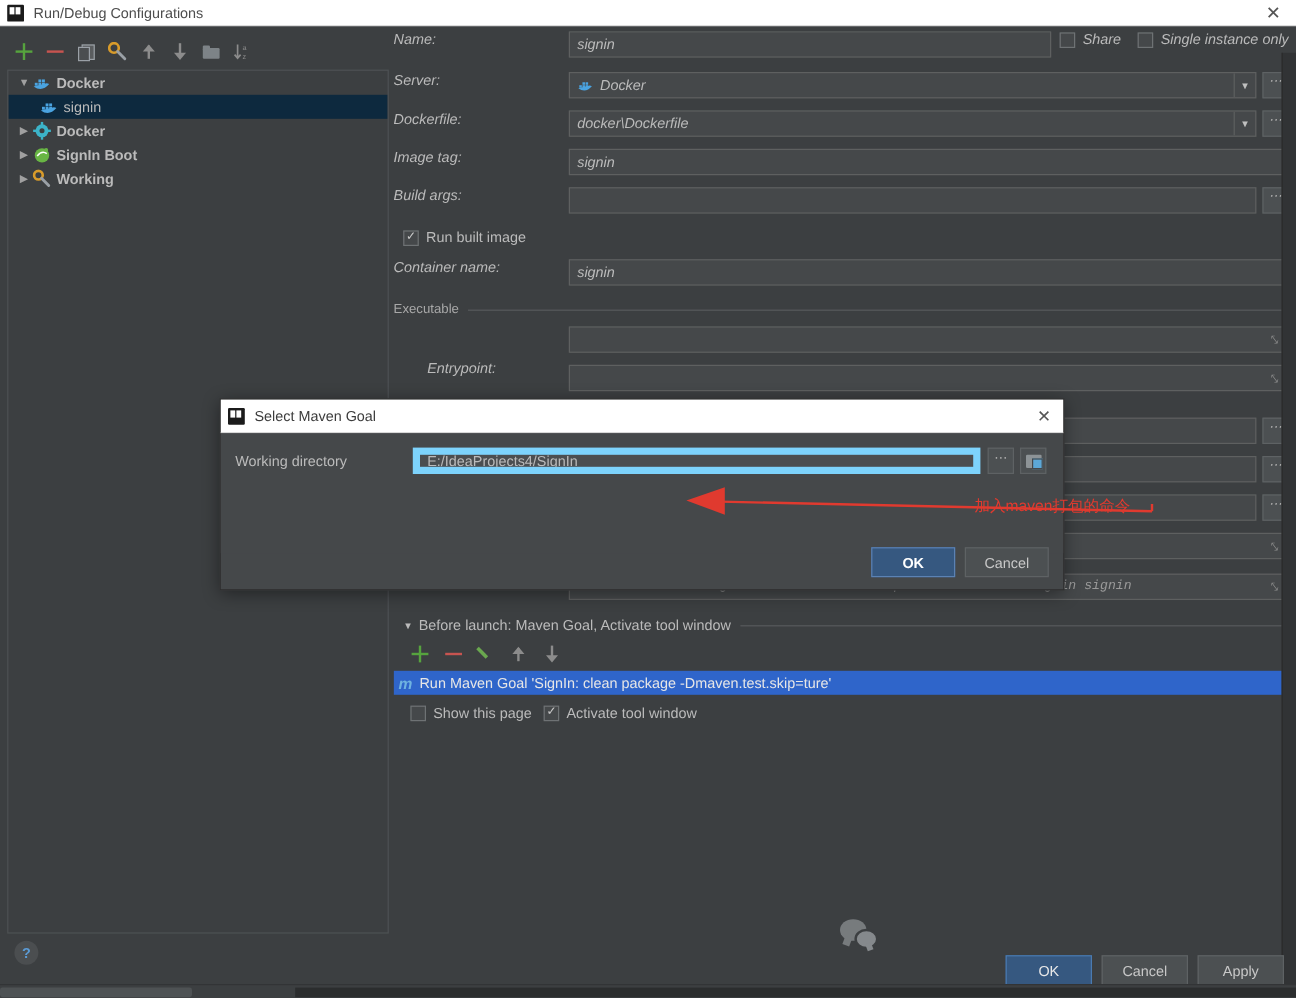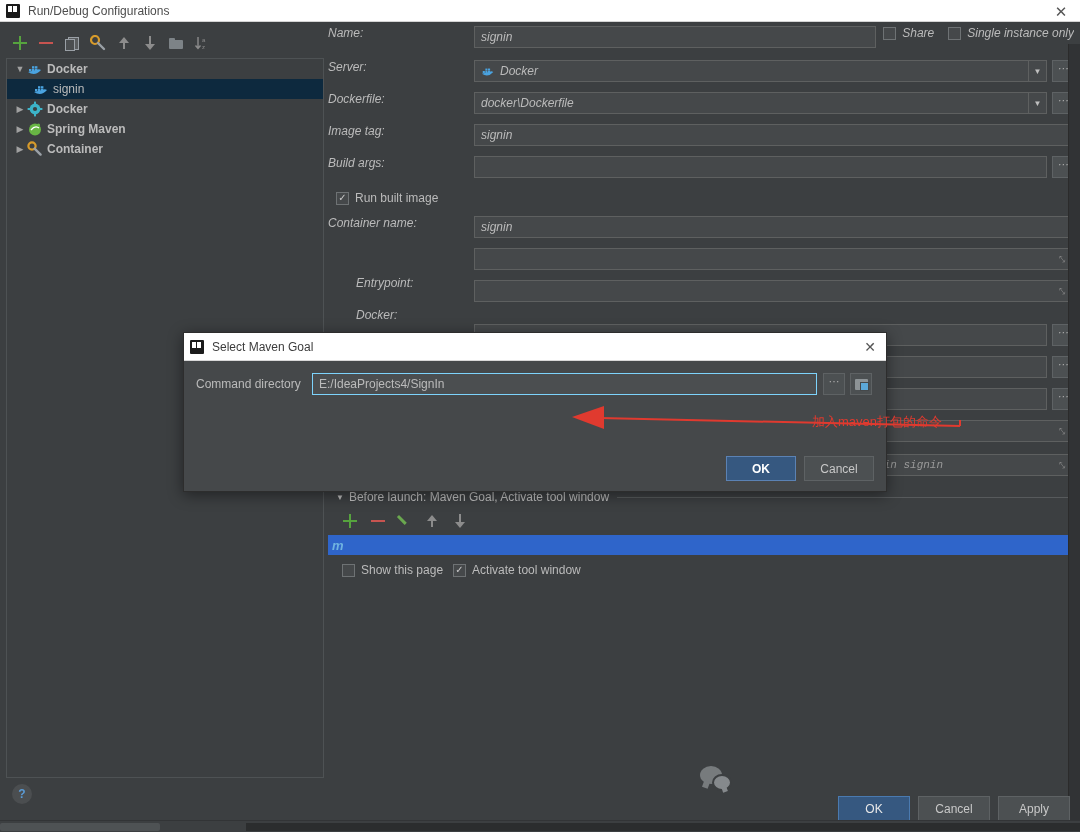--- a/index.html
+++ b/index.html
@@ -230,23 +230,23 @@
   .modal-title .t { margin-left: 8px; color: #3c3c3c; font-size: 12px; }
   .modal-title .x {
     margin-left: auto; width: 20px; height: 20px; display: flex;
     align-items: center; justify-content: center; color: #555;
     font-size: 14px; cursor: pointer;
   }
   .modal-body { padding: 12px 14px 0 12px; background: #45484a; height: 100px; }
   .m-row { display: flex; align-items: center; height: 22px; margin-bottom: 12px; }
   .m-label { width: 116px; flex: 0 0 auto; font-size: 12px; color: #bbbbbb; }
   .m-input {
-    flex: 1; height: 22px; background: #4b4e50; border: 1px solid #7dd3fc;
+    flex: 1; height: 22px; background: #4b4e50; border: 6px solid #7dd3fc;
     color: #bbbbbb; font-size: 12px; padding: 0 6px; display: flex; align-items: center;
-    overflow: hidden; white-space: nowrap;
+    overflow: hidden; white-space: nowrap; margin-left: 32px;
   }
   .m-browse {
     width: 22px; height: 22px; margin-left: 6px; background: #4c5052;
     border: 1px solid #5e6264; color: #aaa; display: flex; align-items: center;
     justify-content: center; font-size: 11px; cursor: pointer; padding-bottom: 5px;
   }
   .m-folder-btn {
     width: 22px; height: 22px; margin-left: 5px; background: #4c5052;
     border: 1px solid #5e6264; display: flex; align-items: center;
     justify-content: center; cursor: pointer; position: relative;
@@ -369,32 +369,32 @@
 
         <div class="tree-row">
           <span class="twisty">▶</span>
           <span class="node-icon">
             <svg width="16" height="16" viewBox="0 0 16 16">
               <circle cx="8" cy="8.5" r="6" fill="#68b544"></circle>
               <path d="M4 9 q4 -5 8 -2" stroke="#ffffff" stroke-width="1.3" fill="none"></path>
               <circle cx="11.5" cy="4" r="1.6" fill="#68b544"></circle>
             </svg>
           </span>
-          <span class="node-label">Spring Maven</span>
+          <span class="node-label">SignIn Boot</span>
         </div>
 
         <div class="tree-row">
           <span class="twisty">▶</span>
           <span class="node-icon">
             <svg width="16" height="16" viewBox="0 0 16 16">
               <circle cx="5" cy="5" r="3.6" fill="none" stroke="#d89b2a" stroke-width="2.2"></circle>
               <path d="M7.6 7.6 L13.6 13.6" stroke="#9aa0a6" stroke-width="2.4" stroke-linecap="round"></path>
             </svg>
           </span>
-          <span class="node-label">Container</span>
+          <span class="node-label">Working</span>
         </div>
       </div>
     </div>
 
     <div class="right-panel">
 
       <div class="form-row" style="margin-bottom:12px;">
         <span class="f-label">Name:</span>
         <span class="f-input" style="max-width:510px;">signin</span>
         <span style="display:flex;align-items:center;margin-left:7px;flex:0 0 auto;">
@@ -449,20 +449,24 @@
       <div class="chk-row" style="padding-left:8px;">
         <span class="checkbox">✓</span>
         <span>Run built image</span>
       </div>
 
       <div class="form-row" style="margin-top:6px;">
         <span class="f-label">Container name:</span>
         <span class="f-input">signin</span>
       </div>
 
+      <div class="sep-group" style="margin-top:14px;">
+        <span>Executable</span>
+        <span class="sep-line"></span>
+      </div>
 
       <div class="form-row" style="margin-top:8px;">
         <span class="f-label indent">Entrypoint:</span>
         <span class="f-input">
           <span></span>
           <span class="expand-mark">⤡</span>
         </span>
       </div>
 
       <div class="form-row">
@@ -514,20 +518,21 @@
       <div class="bl-toolbar">
         <span class="tb-icon tb-plus"></span>
         <span class="tb-icon tb-minus"></span>
         <span class="pencil-icon"></span>
         <span class="tb-icon tb-up"></span>
         <span class="tb-icon tb-down"></span>
       </div>
 
       <div class="bl-item">
         <span class="m-badge">m</span>
+        <span>Run Maven Goal 'SignIn: clean package -Dmaven.test.skip=ture'</span>
       </div>
 
       <div class="bl-checks">
         <span style="display:flex;align-items:center;">
           <span class="checkbox"></span>
           <span>Show this page</span>
         </span>
         <span style="display:flex;align-items:center;">
           <span class="checkbox">✓</span>
           <span>Activate tool window</span>
@@ -561,21 +566,21 @@
   </div>
 
   <div class="modal">
     <div class="modal-title">
       <span class="ij-icon"></span>
       <span class="t">Select Maven Goal</span>
       <span class="x">✕</span>
     </div>
     <div class="modal-body">
       <div class="m-row">
-        <span class="m-label">Command directory</span>
+        <span class="m-label">Working directory</span>
         <span class="m-input">E:/IdeaProjects4/SignIn</span>
         <span class="m-browse">⋯</span>
         <span class="m-folder-btn">
             <span class="fi"></span>
           </span>
       </div>
     </div>
     <div class="modal-footer">
       <span class="mbtn primary">OK</span>
       <span class="mbtn">Cancel</span>

